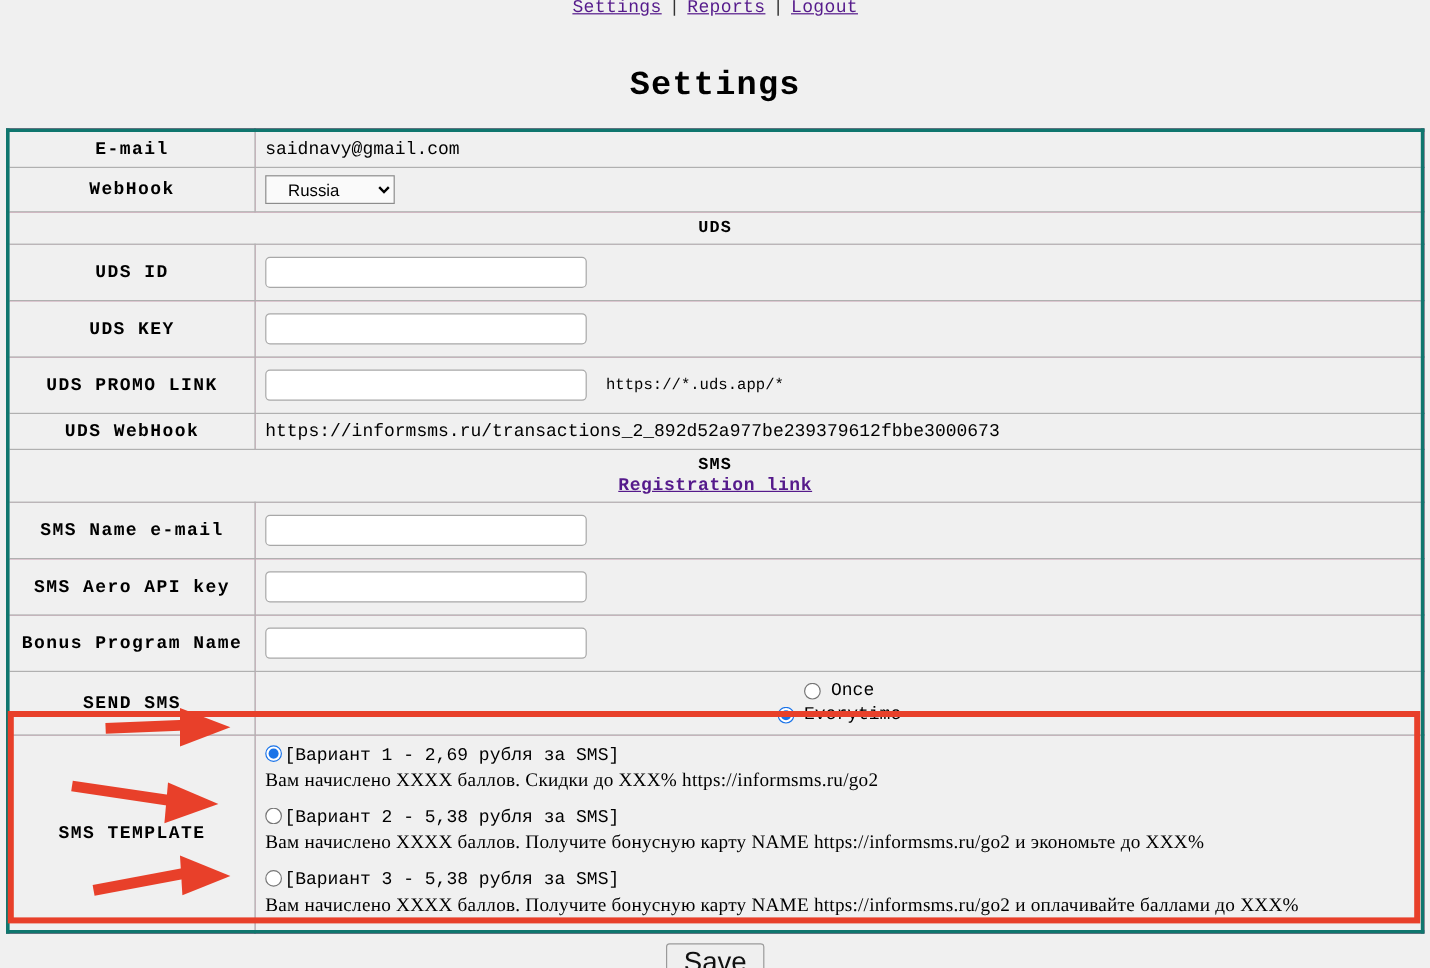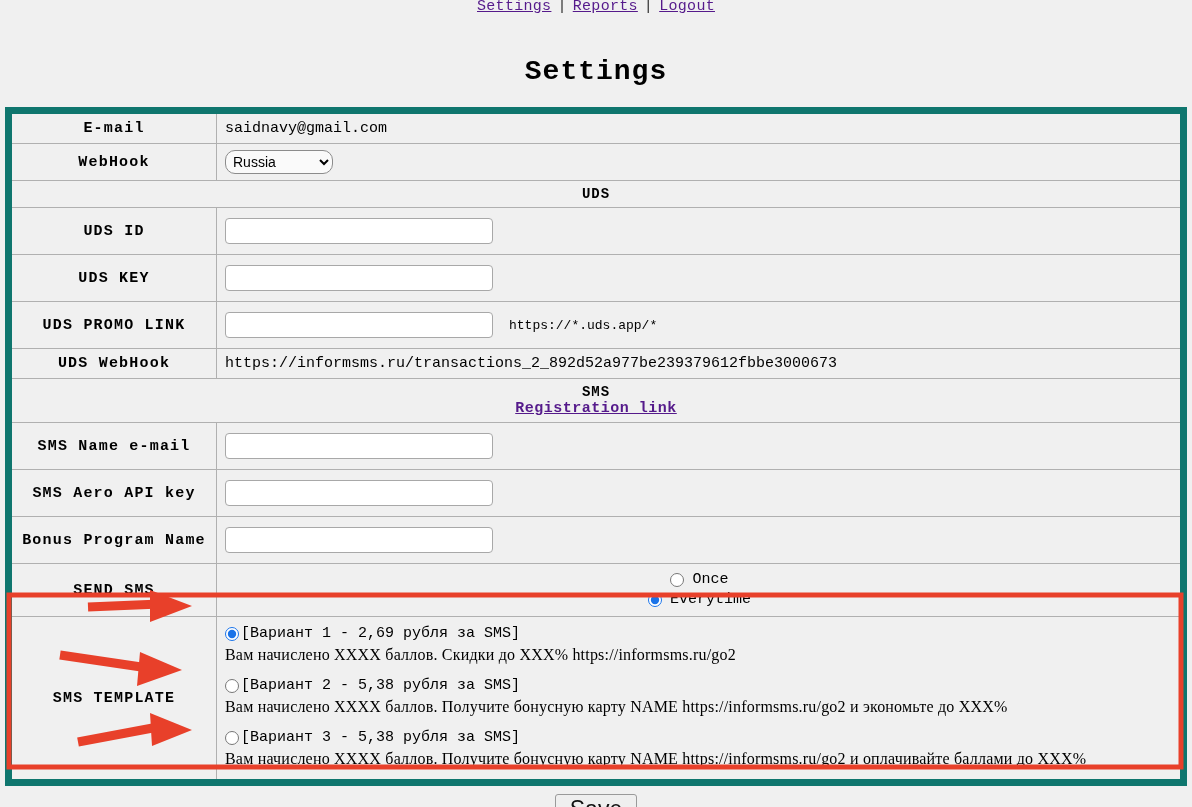--- a/index.html
+++ b/index.html
@@ -46,21 +46,21 @@
     font-size: 28px;
     letter-spacing: 1px;
     margin: 40px 0 20px 0;
   }
 
   
   .settings-table {
     width: 1182px;
     margin: 0 5px;
     border-collapse: collapse;
-    border: 7px solid #0f766e;
+    border: 3px solid #0f766e;
     background: #be185d;
     table-layout: fixed;
   }
   .settings-table td {
     border: 1px solid #b0b0b0;
     padding: 0;
     vertical-align: middle;
     background: #f0f0f0;
   }
   td.label-cell {
@@ -114,23 +114,23 @@
     font-family: "Liberation Mono", "DejaVu Sans Mono", monospace;
     font-size: 13px;
     vertical-align: middle;
   }
   select.country-select {
     width: 108px;
     height: 24px;
     font-family: "Liberation Sans", sans-serif;
     font-size: 14px;
     border: 1px solid #8c8c8c;
-    border-radius: 10px;
+    border-radius: 0;
     background: #fafafa;
-    padding: 1px 3px;
+    padding: 1px 14px;
   }
 
   .radio-line {
     display: flex;
     align-items: center;
     line-height: 20px;
     font-family: "Liberation Mono", "DejaVu Sans Mono", monospace;
     font-size: 15px;
     justify-content: center;
   }
@@ -140,21 +140,20 @@
     height: 14px;
     accent-color: #1a73e8;
   }
 
   
   .tpl-group { padding: 2px 0 2px 0; }
   .tpl-item { margin-bottom: 12px; }
   .tpl-item:last-child { margin-bottom: 2px; }
   .tpl-head {
     display: flex;
-    align-items: center;
     font-family: "Liberation Mono", "DejaVu Sans Mono", monospace;
     font-size: 15px;
     line-height: 18px;
   }
   .tpl-head input[type=radio] {
     margin: 0 2px 0 0;
     width: 14px;
     height: 14px;
     accent-color: #1a73e8;
   }

